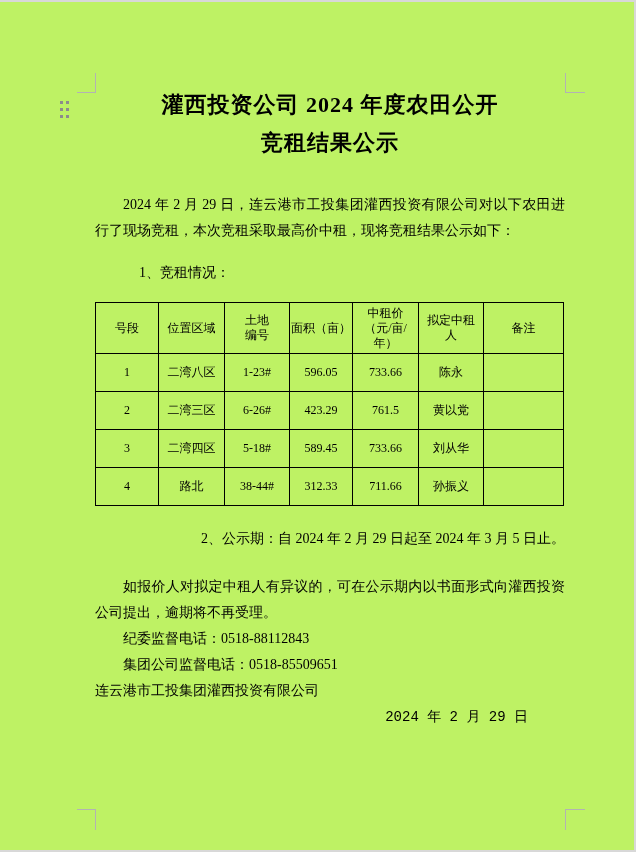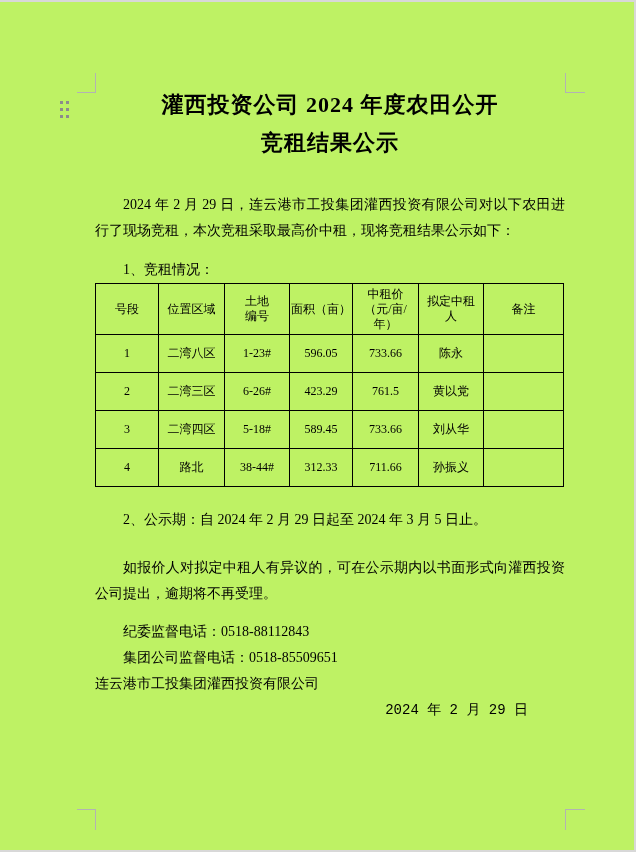--- a/index.html
+++ b/index.html
@@ -49,21 +49,21 @@
   .title-line {
     font-size: 22px;
     line-height: 38px;
     font-weight: bold;
     text-align: center;
     letter-spacing: 1px;
   }
   .para { text-align: justify; }
   .indent { text-indent: 2em; }
   .intro { margin-top: 30px; }
-  .section2 { margin-top: 20px; }
+  .section2 { margin-top: 20px; text-align: right; }
   .objection { margin-top: 22px; }
   .sig-company { }
   .sig-date { text-align: right; padding-right: 37px; }
 
   table.results {
     border-collapse: collapse;
     table-layout: fixed;
     width: 469px;
     margin: 0;
   }
@@ -106,21 +106,21 @@
     <span class="dot"></span>
   </div>
 
   <div class="content">
 
     <div class="title-line">灌西投资公司 2024 年度农田公开</div>
     <div class="title-line">竞租结果公示</div>
 
     <p class="para indent intro" style="margin:30px 0 13px 0;">2024 年 2 月 29 日，连云港市工投集团灌西投资有限公司对以下农田进行了现场竞租，本次竞租采取最高价中租，现将竞租结果公示如下：</p>
 
-    <p class="indent" style="margin:0;">1、竞租情况：</p>
+    <p class="indent" style="margin:16px;">1、竞租情况：</p>
 
     <table class="results">
       <colgroup>
         <col class="c1">
           <col class="c2">
           <col class="c3">
           <col class="c4">
           <col class="c5">
           <col class="c6">
           <col class="c7">
@@ -175,21 +175,21 @@
           <td>312.33</td>
           <td>711.66</td>
           <td>孙振义</td>
           <td></td>
         </tr>
       </tbody>
     </table>
 
     <p class="indent section2" style="margin:20px 0 0 0;">2、公示期：自 2024 年 2 月 29 日起至 2024 年 3 月 5 日止。</p>
 
-    <p class="para indent objection" style="margin:22px 0 12px 0;">如报价人对拟定中租人有异议的，可在公示期内以书面形式向灌西投资公司提出，逾期将不再受理。</p>
+    <p class="para indent objection" style="margin:22px 0 0 0;">如报价人对拟定中租人有异议的，可在公示期内以书面形式向灌西投资公司提出，逾期将不再受理。</p>
 
     <p class="indent" style="margin:0;">纪委监督电话：0518-88112843</p>
     <p class="indent" style="margin:0;font-family:Liberation Serif, serif;">集团公司监督电话：0518-85509651</p>
 
     <p class="sig-company" style="margin:0;">连云港市工投集团灌西投资有限公司</p>
     <p class="sig-date" style="margin:0;font-family:Liberation Mono, monospace;">2024 年 2 月 29 日</p>
 
   </div>
 </div>
 

